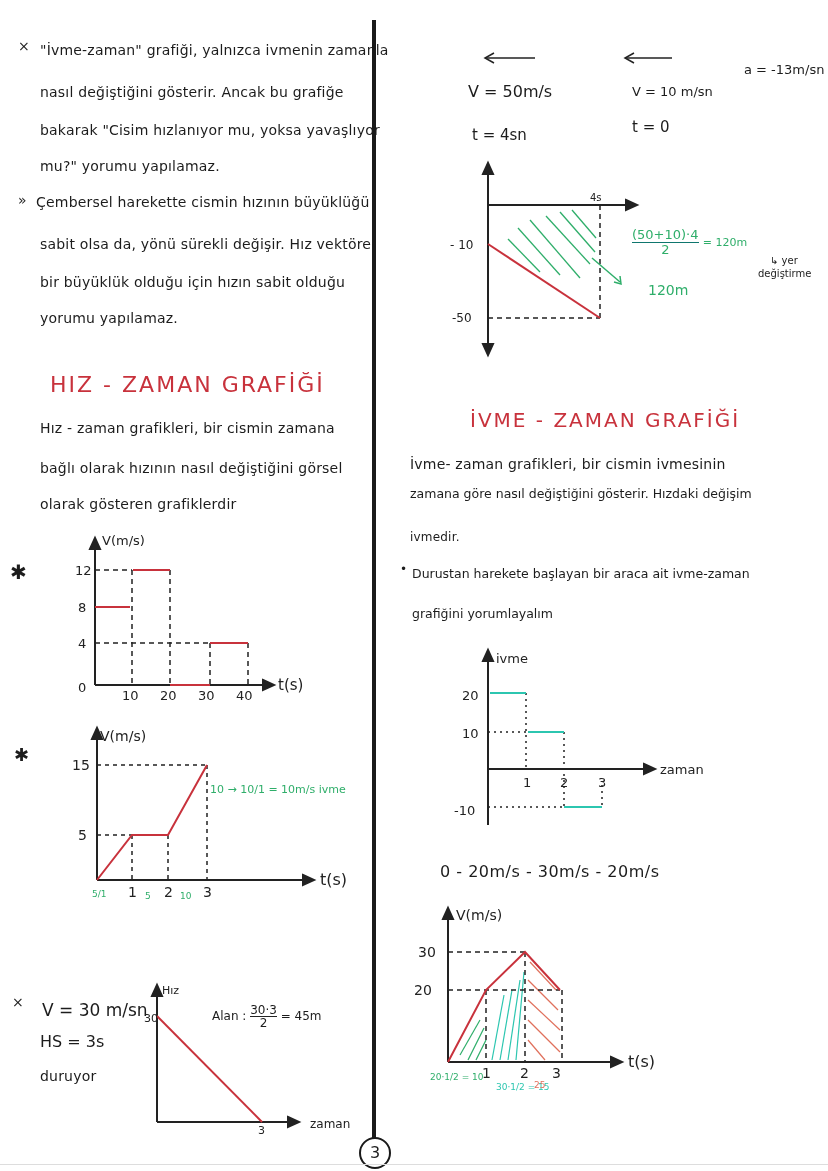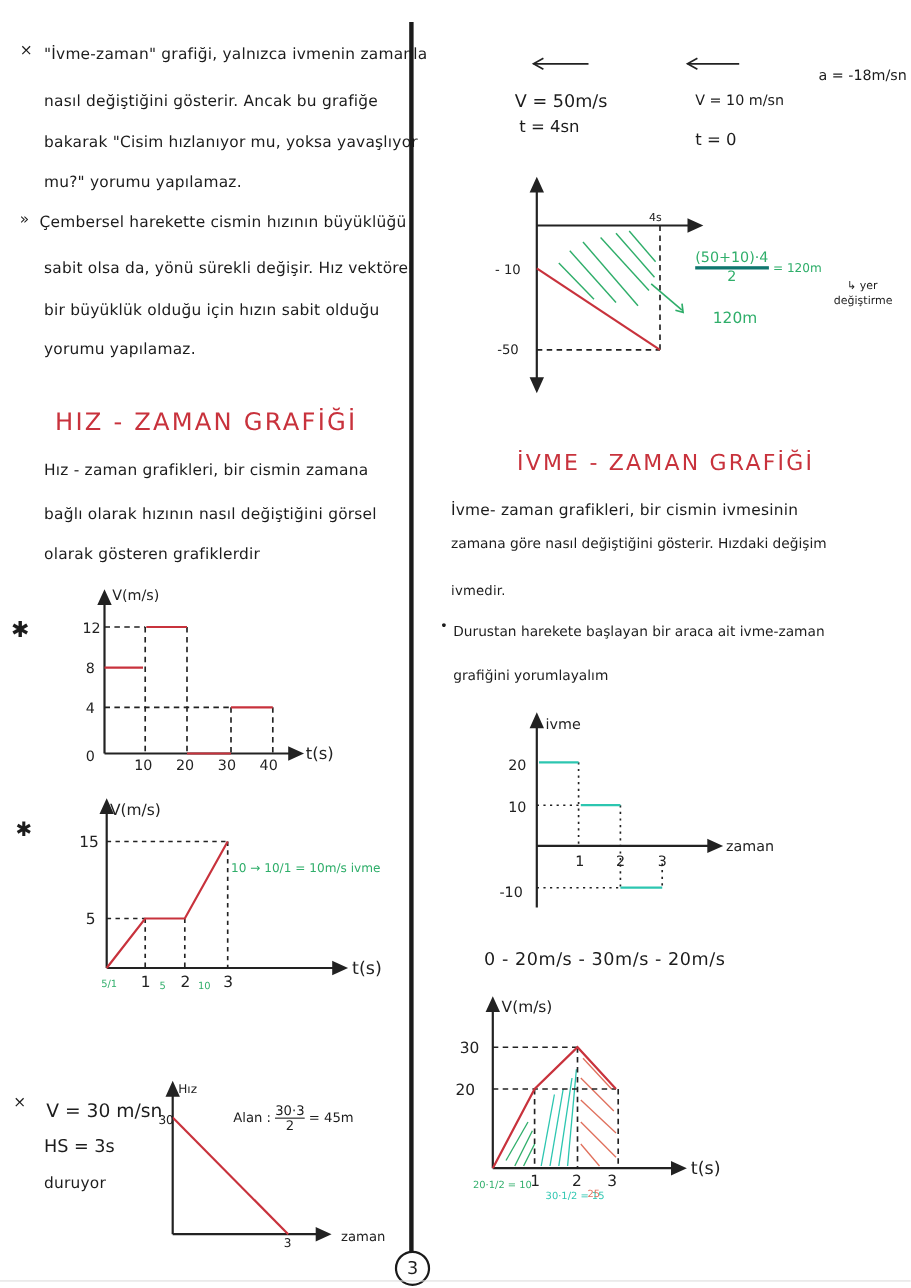--- a/index.html
+++ b/index.html
@@ -140,24 +140,24 @@
 
 <svg style="left:480px;top:50px;" width="200" height="20">
   <g stroke="#222" stroke-width="1.5" fill="none">
     <line x1="5" y1="8" x2="55" y2="8"></line>
       <polyline points="14,3 5,8 14,13"></polyline>
     <line x1="145" y1="8" x2="192" y2="8"></line>
       <polyline points="154,3 145,8 154,13"></polyline>
   </g>
 </svg>
 <div class="abs" style="left:468px;top:82px;font-size:16px;">V = 50m/s</div>
-<div class="abs" style="left:472px;top:106px;font-size:15px;">t = 4sn</div>
+<div class="abs" style="left:472px;top:126px;font-size:15px;">t = 4sn</div>
 <div class="abs" style="left:632px;top:84px;font-size:13px;">V = 10 m/sn</div>
 <div class="abs" style="left:632px;top:118px;font-size:15px;">t = 0</div>
-<div class="abs" style="left:744px;top:62px;font-size:13px;">a = -18m/sn</div>
+<div class="abs" style="left:744px;top:62px;font-size:13px;">a = -13m/sn</div>
 
 <svg style="left:440px;top:160px;" width="210" height="200">
   <g stroke="#222" stroke-width="2" fill="#222">
     <line x1="48" y1="12" x2="48" y2="186"></line>
     <polygon points="43,14 48,3 53,14"></polygon>
     <polygon points="43,184 48,195 53,184"></polygon>
     <line x1="48" y1="45" x2="188" y2="45"></line>
     <polygon points="186,40 197,45 186,50"></polygon>
   </g>
   <g stroke="#222" stroke-width="1.5" stroke-dasharray="5,4" fill="none">
@@ -176,21 +176,21 @@
   <line x1="152" y1="98" x2="180" y2="122" stroke="#2fae6a" stroke-width="1.5"></line>
   <polyline points="174,122 181,124 180,116" stroke="#2fae6a" stroke-width="1.5" fill="none"></polyline>
   <g font-size="12" fill="#222">
     <text x="10" y="89">- 10</text>
     <text x="12" y="162">-50</text>
     <text x="150" y="41" font-size="10">4s</text>
   </g>
 </svg>
 <div class="abs green" style="left:632px;top:228px;font-size:13px;">
   <span style="display:inline-block;text-align:center;vertical-align:middle;line-height:14px;">
-    <span style="display:block;border-bottom:3px solid #0f766e;">(50+10)·4</span>
+    <span style="display:block;border-bottom:1px solid #0f766e;">(50+10)·4</span>
     <span style="display:block;">2</span>
   </span>
   <span style="font-size:11px;">= 120m</span>
 </div>
 <div class="abs" style="left:770px;top:255px;font-size:10px;">↳ yer</div>
 <div class="abs" style="left:758px;top:268px;font-size:10px;">değiştirme</div>
 <div class="abs green" style="left:648px;top:282px;font-size:14px;">120m</div>
 
 <div class="abs title red" style="left:470px;top:408px;font-size:20px;">İVME - ZAMAN GRAFİĞİ</div>
 <div class="abs hand" style="left:410px;top:456px;">İvme- zaman grafikleri, bir cismin ivmesinin</div>

